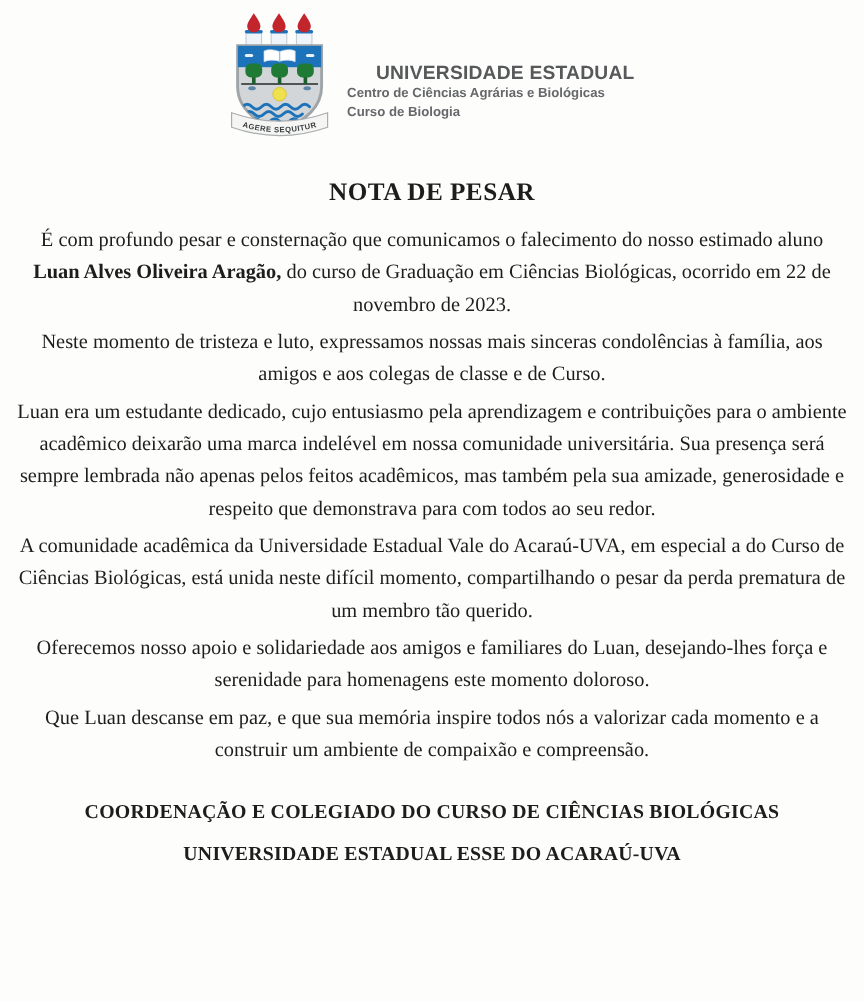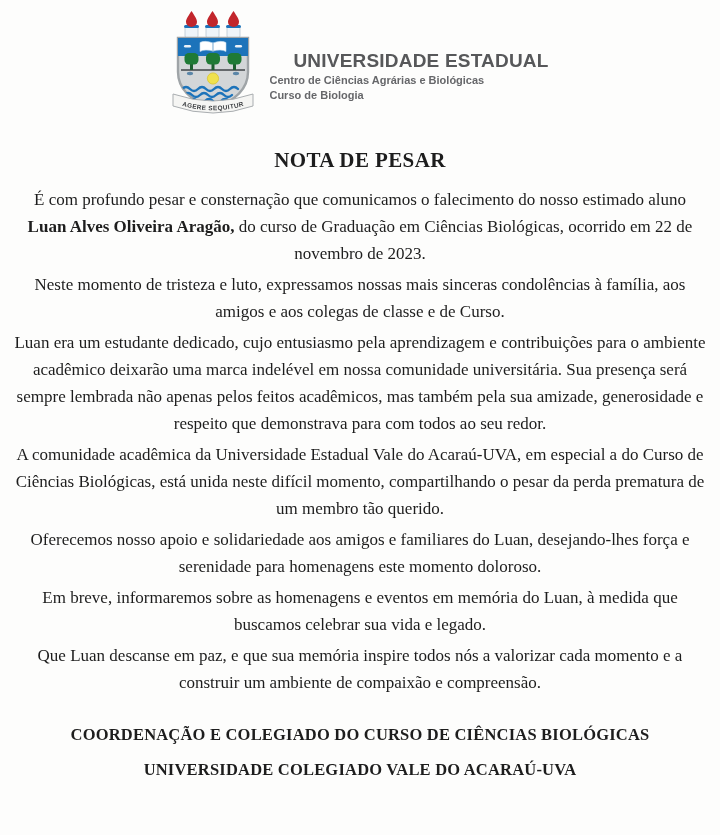--- a/index.html
+++ b/index.html
@@ -24,21 +24,21 @@
     gap:14px;
   }
   .crest{width:84px;height:108px;flex:0 0 auto;}
   .logo-text{
     font-family:"Liberation Sans", sans-serif;
     color:#57585a;
     line-height:1.08;
     padding-top:26px;
   }
   .logo-text .big{
-    font-size:19px;
+    font-size:16px;
     font-weight:600;
     letter-spacing:.2px;
     padding-left:24px;
   }
   .logo-text .small{
     font-size:11px;
     font-weight:700;
     color:#66676a;
     margin-top:2px;
     line-height:1.25;
@@ -165,22 +165,21 @@
 
   <h1 class="doc-title">NOTA DE PESAR</h1>
 
   <div class="doc-body">
     <p><span>É com profundo pesar e consternação que comunicamos o falecimento do nosso estimado aluno </span><b>Luan Alves Oliveira Aragão,</b><span> do curso de Graduação em Ciências Biológicas, ocorrido em 22 de novembro de 2023.</span></p>
 
     <p>Neste momento de tristeza e luto, expressamos nossas mais sinceras condolências à família, aos amigos e aos colegas de classe e de Curso.</p>
     <p>Luan era um estudante dedicado, cujo entusiasmo pela aprendizagem e contribuições para o ambiente acadêmico deixarão uma marca indelével em nossa comunidade universitária. Sua presença será sempre lembrada não apenas pelos feitos acadêmicos, mas também pela sua amizade, generosidade e respeito que demonstrava para com todos ao seu redor.</p>
     <p>A comunidade acadêmica da Universidade Estadual Vale do Acaraú-UVA, em especial a do Curso de Ciências Biológicas, está unida neste difícil momento, compartilhando o pesar da perda prematura de um membro tão querido.</p>
     <p>Oferecemos nosso apoio e solidariedade aos amigos e familiares do Luan, desejando-lhes força e serenidade para homenagens este momento doloroso.</p>
-    <p>Em breve, informaremos sobre as homenagens e eventos em memória do Luan, à medida que buscamos celebrar sua vida e legado.</p>
     <p>Que Luan descanse em paz, e que sua memória inspire todos nós a valorizar cada momento e a construir um ambiente de compaixão e compreensão.</p>
   </div>
 
   <div class="doc-footer">
     <p>COORDENAÇÃO E COLEGIADO DO CURSO DE CIÊNCIAS BIOLÓGICAS</p>
-    <p>UNIVERSIDADE COLEGIADO VALE DO ACARAÚ-UVA</p>
+    <p>UNIVERSIDADE ESTADUAL ESSE DO ACARAÚ-UVA</p>
   </div>
 
 </div>
 
 </body></html>

